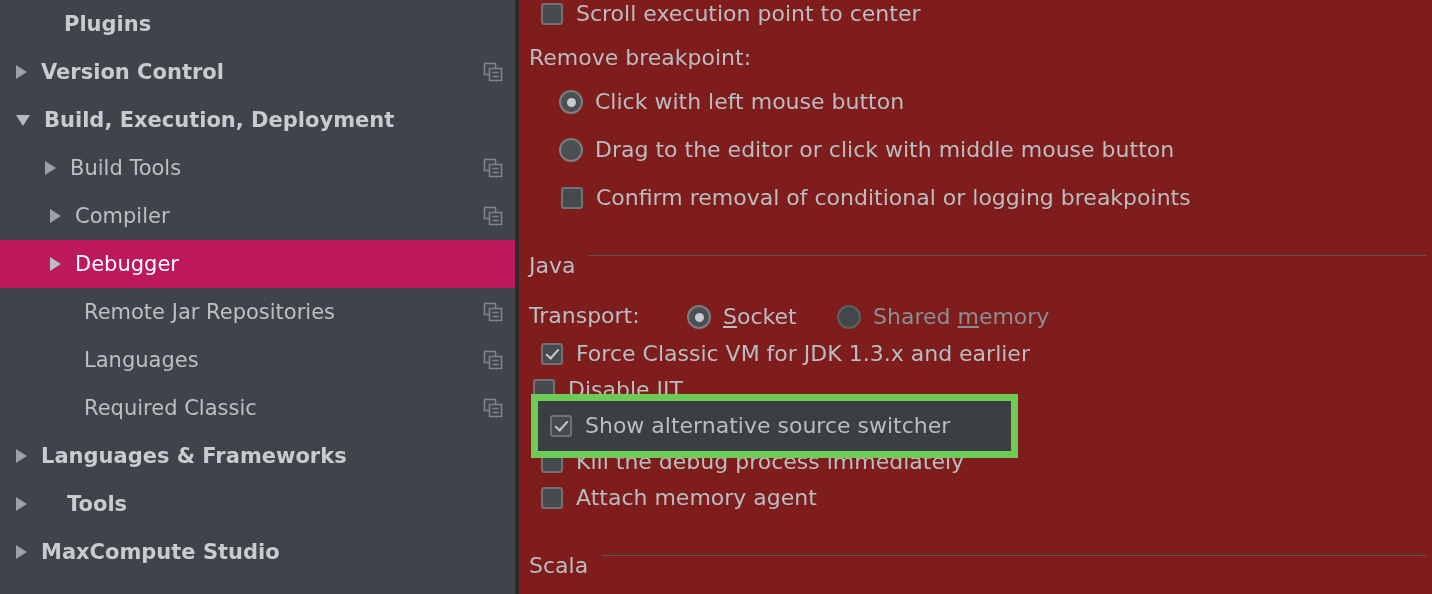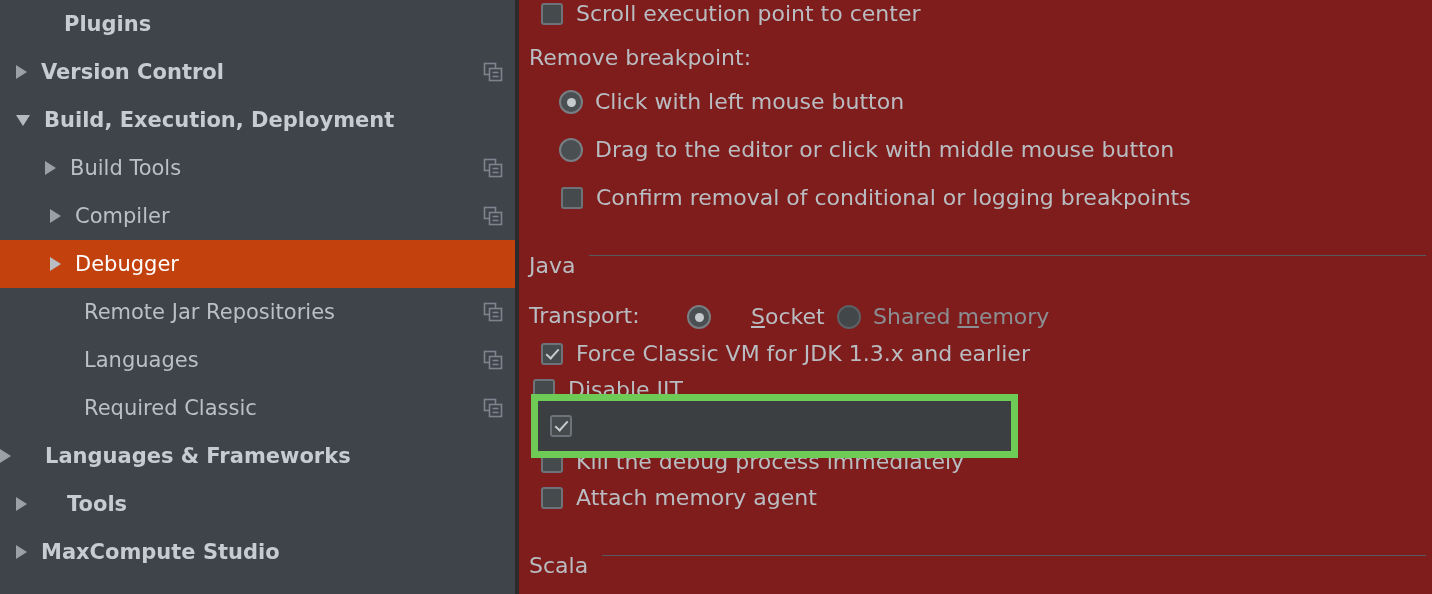--- a/index.html
+++ b/index.html
@@ -31,21 +31,21 @@
   }
   .tree-row {
     position: relative;
     height: 48px;
     display: flex;
     align-items: center;
     box-sizing: border-box;
     padding-right: 16px;
   }
   .tree-row.selected {
-    background: #c2410c;
+    background: #be185d;
   }
   .twisty {
     width: 0;
     height: 0;
     flex: 0 0 auto;
     position: relative;
   }
   .twisty.right {
     border-left: 11px solid #9aa0a6;
     border-top: 7px solid transparent;
@@ -274,21 +274,21 @@
     <div class="tree-row" style="padding-left:84px;">
       <span class="tree-label">Required Classic</span>
       <svg class="copy-icon" viewBox="0 0 20 20">
         <rect x="1.5" y="1.5" width="11" height="11" fill="none" stroke="#8a9099" stroke-width="1.6"></rect>
         <rect x="6.5" y="6.5" width="12" height="12" fill="#3f434a" stroke="#8a9099" stroke-width="1.6"></rect>
         <line x1="9.5" y1="10.5" x2="15.5" y2="10.5" stroke="#8a9099" stroke-width="1.6"></line>
         <line x1="9.5" y1="14.5" x2="15.5" y2="14.5" stroke="#8a9099" stroke-width="1.6"></line>
       </svg>
     </div>
 
-    <div class="tree-row bold" style="gap:20px;">
+    <div class="tree-row bold" style="padding-left:16px;">
       <span class="twisty right"></span>
       <span class="tree-label" style="margin-left:14px;">Languages &amp; Frameworks</span>
     </div>
 
     <div class="tree-row bold" style="padding-left:16px;gap:26px;">
       <span class="twisty right"></span>
       <span class="tree-label" style="margin-left:14px;">Tools</span>
     </div>
 
     <div class="tree-row bold" style="padding-left:16px;">
@@ -326,21 +326,21 @@
     </div>
 
     <div class="section" style="top:255px; left:10px; right:6px;">
       <span class="sec-label">Java</span>
       <span class="rule"></span>
     </div>
 
     <div class="opt-row" style="left:10px; top:305px;">
       <span class="lbl">Transport:</span>
     </div>
-    <div class="opt-row" style="left:168px; top:305px;gap:28px;">
+    <div class="opt-row" style="left:168px; top:305px;">
       <span class="rb selected"></span>
       <span class="lbl"><span class="mn">S</span><span>ocket</span></span>
     </div>
     <div class="opt-row" style="left:318px; top:305px;">
       <span class="rb dimmed"></span>
       <span class="lbl dim"><span>Shared </span><span class="mn">m</span><span>emory</span></span>
     </div>
 
     <div class="opt-row" style="left:22px; top:343px;">
       <span class="cb checked"></span>
@@ -367,17 +367,18 @@
     </div>
 
     <div class="section" style="top:555px; left:10px; right:6px;">
       <span class="sec-label">Scala</span>
       <span class="rule"></span>
     </div>
 
     <div class="callout" style="left:12px; top:394px; width:487px; height:64px;">
       <div class="inner">
         <span class="cb checked"></span>
+        <span class="lbl">Show alternative source switcher</span>
       </div>
     </div>
 
   </div>
 </div>
 
 </body></html>

